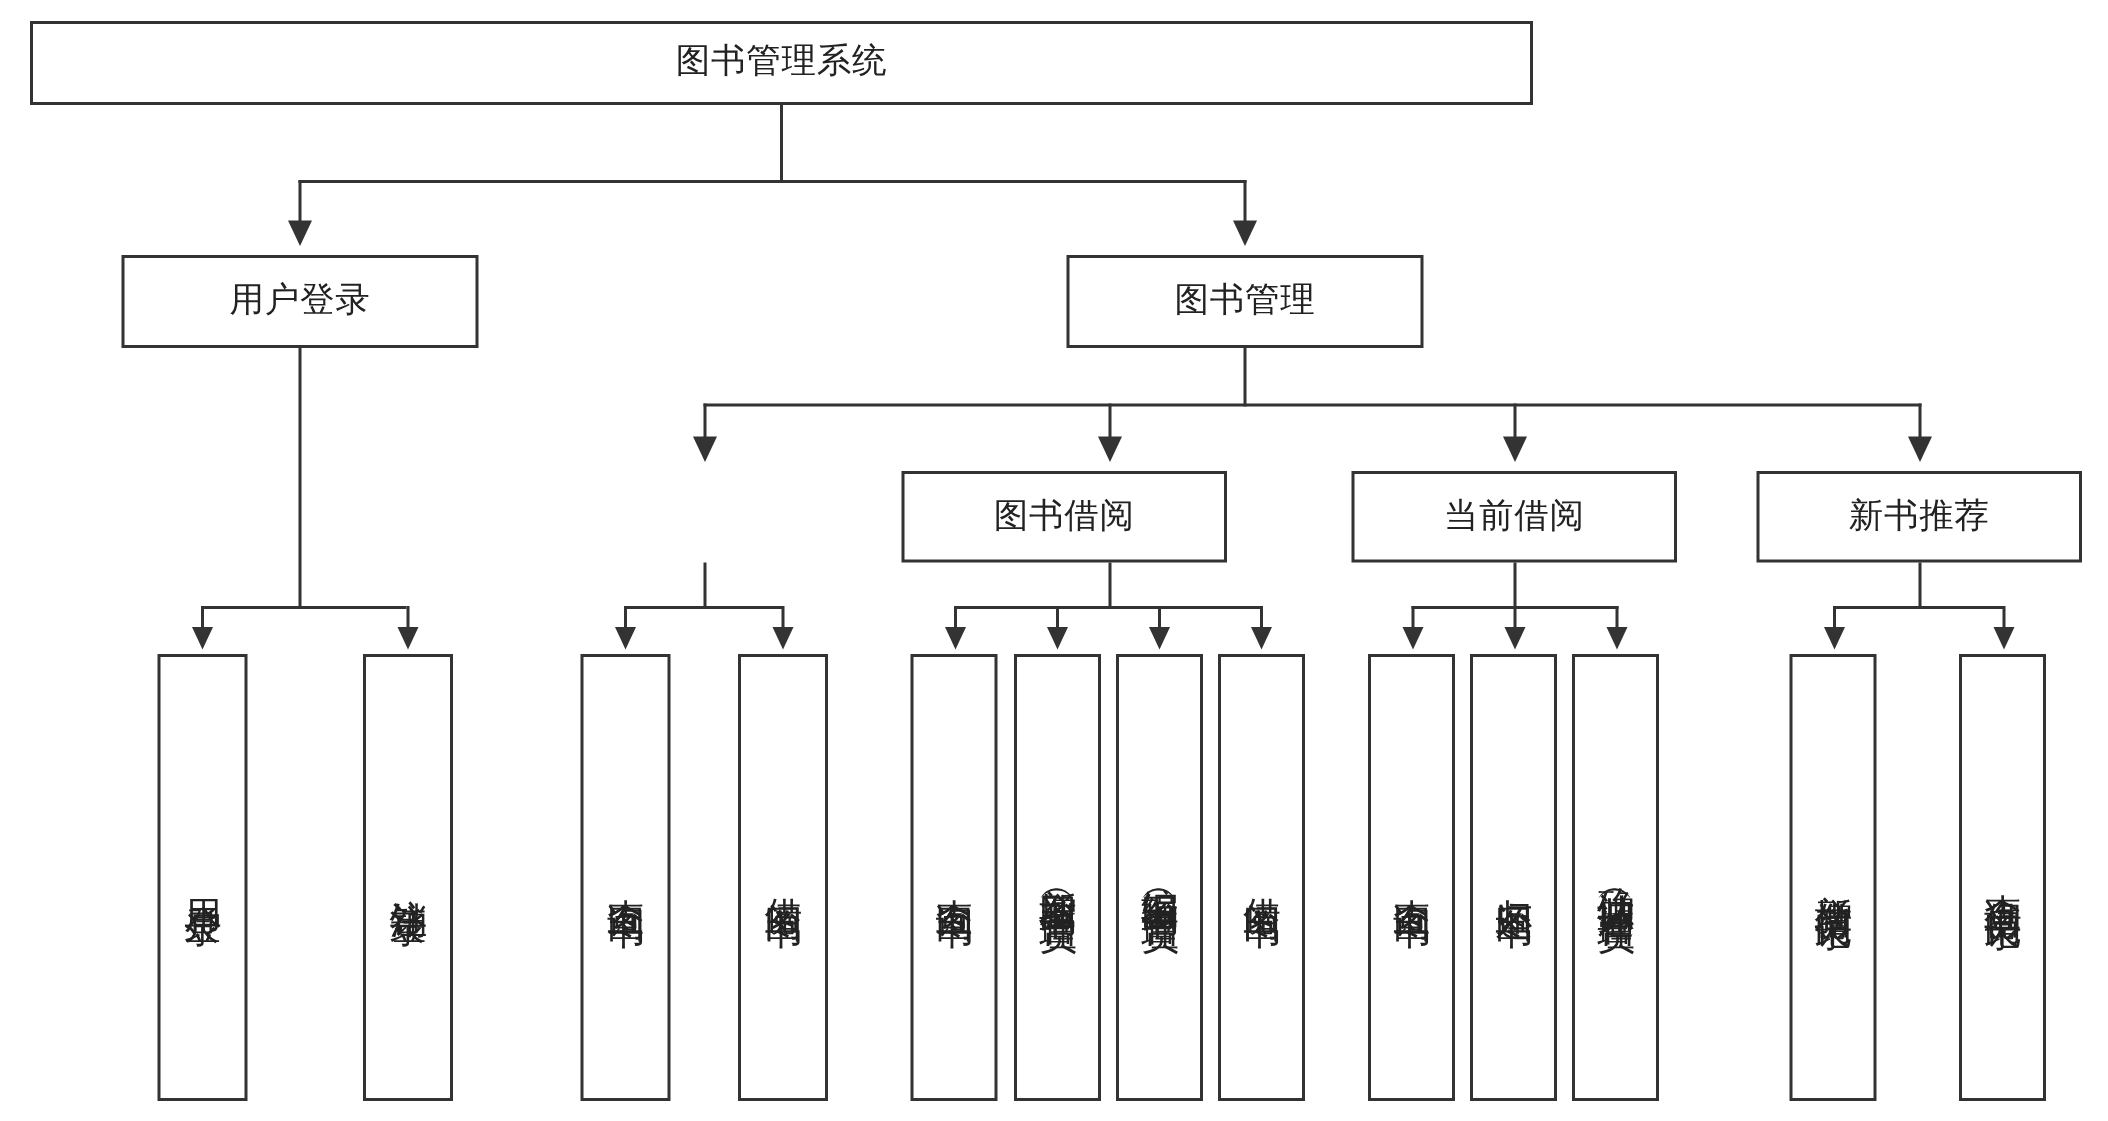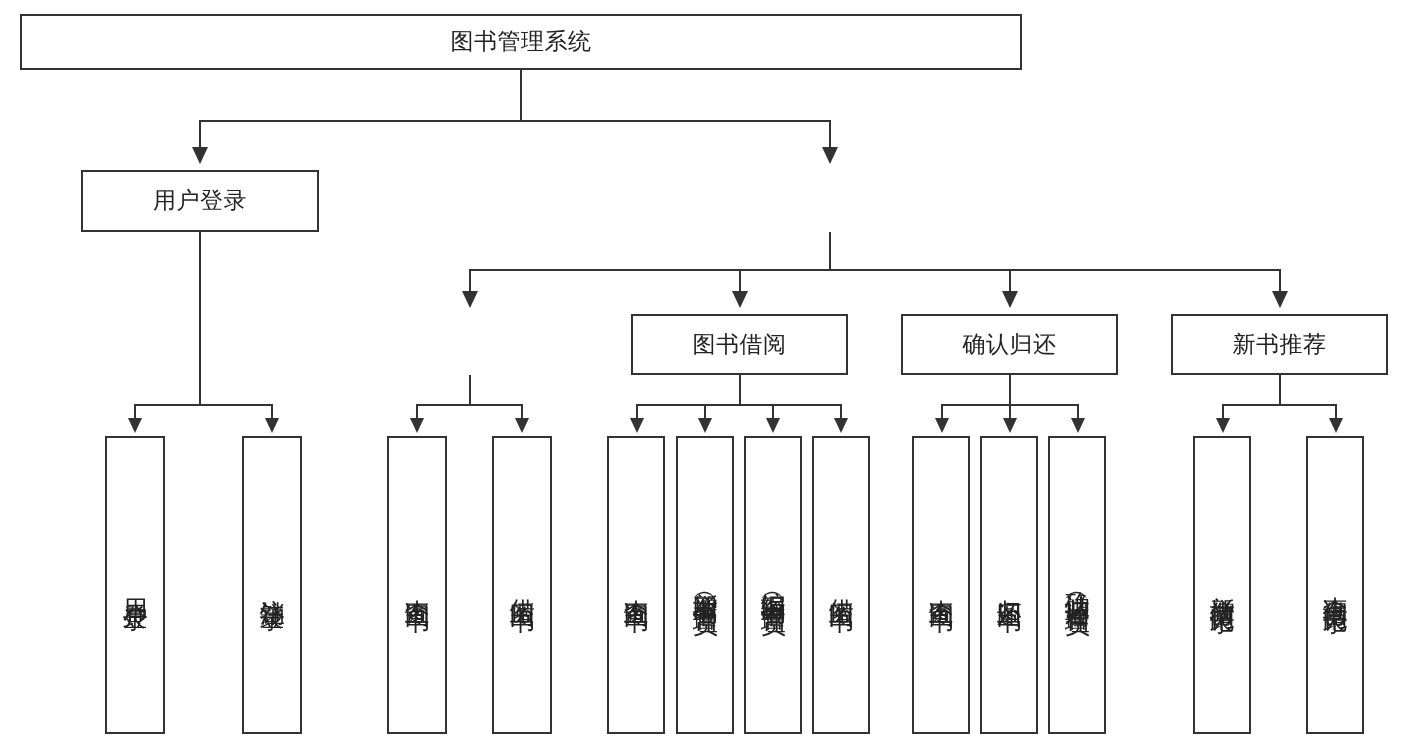--- a/index.html
+++ b/index.html
@@ -104,45 +104,48 @@
   <div class="ln v" style="left:520px; top:70px; width:2px; height:51px;"></div>
 
   <div class="ln h" style="left:199px; top:120px; width:632px; height:2px;"></div>
   <div class="ln v" style="left:199px; top:120px; width:2px; height:29px;"></div>
   <div class="ln v" style="left:829px; top:120px; width:2px; height:29px;"></div>
   <div class="arrow" style="left:192px; top:147px;"></div>
   <div class="arrow" style="left:822px; top:147px;"></div>
 
   <div class="node h-node" style="left:81px; top:170px; width:238px; height:62px;">
     <span class="lbl">用户登录</span>
+  </div>
+  <div class="node h-node" style="left:711px; top:170px; width:238px; height:62px;">
+    <span class="lbl">图书管理</span>
   </div>
 
   <div class="ln v" style="left:199px; top:232px; width:2px; height:174px;"></div>
   <div class="ln h" style="left:134px; top:404px; width:137px; height:2px;"></div>
   <div class="ln v" style="left:134px; top:404px; width:2px; height:16px;"></div>
   <div class="ln v" style="left:271px; top:404px; width:2px; height:16px;"></div>
   <div class="arrow small" style="left:128px; top:418px;"></div>
   <div class="arrow small" style="left:265px; top:418px;"></div>
 
   <div class="ln v" style="left:829px; top:232px; width:2px; height:39px;"></div>
   <div class="ln h" style="left:469px; top:269px; width:812px; height:2px;"></div>
   <div class="ln v" style="left:469px; top:269px; width:2px; height:24px;"></div>
   <div class="ln v" style="left:739px; top:269px; width:2px; height:24px;"></div>
   <div class="ln v" style="left:1009px; top:269px; width:2px; height:24px;"></div>
   <div class="ln v" style="left:1279px; top:269px; width:2px; height:24px;"></div>
   <div class="arrow" style="left:462px; top:291px;"></div>
   <div class="arrow" style="left:732px; top:291px;"></div>
   <div class="arrow" style="left:1002px; top:291px;"></div>
   <div class="arrow" style="left:1272px; top:291px;"></div>
 
-  <div class="node h-node" style="left:631px; top:314px; width:217px; height:61px;">
+  <div class="node h-node" style="left:601px; top:314px; width:217px; height:61px;">
     <span class="lbl">图书借阅</span>
   </div>
   <div class="node h-node" style="left:901px; top:314px; width:217px; height:61px;">
-    <span class="lbl">确认归还</span>
+    <span class="lbl">当前借阅</span>
   </div>
   <div class="node h-node" style="left:1171px; top:314px; width:217px; height:61px;">
     <span class="lbl">新书推荐</span>
   </div>
 
   <div class="ln v" style="left:469px; top:375px; width:2px; height:31px;"></div>
   <div class="ln h" style="left:416px; top:404px; width:106px; height:2px;"></div>
   <div class="ln v" style="left:416px; top:404px; width:2px; height:16px;"></div>
   <div class="ln v" style="left:521px; top:404px; width:2px; height:16px;"></div>
   <div class="arrow small" style="left:410px; top:418px;"></div>

